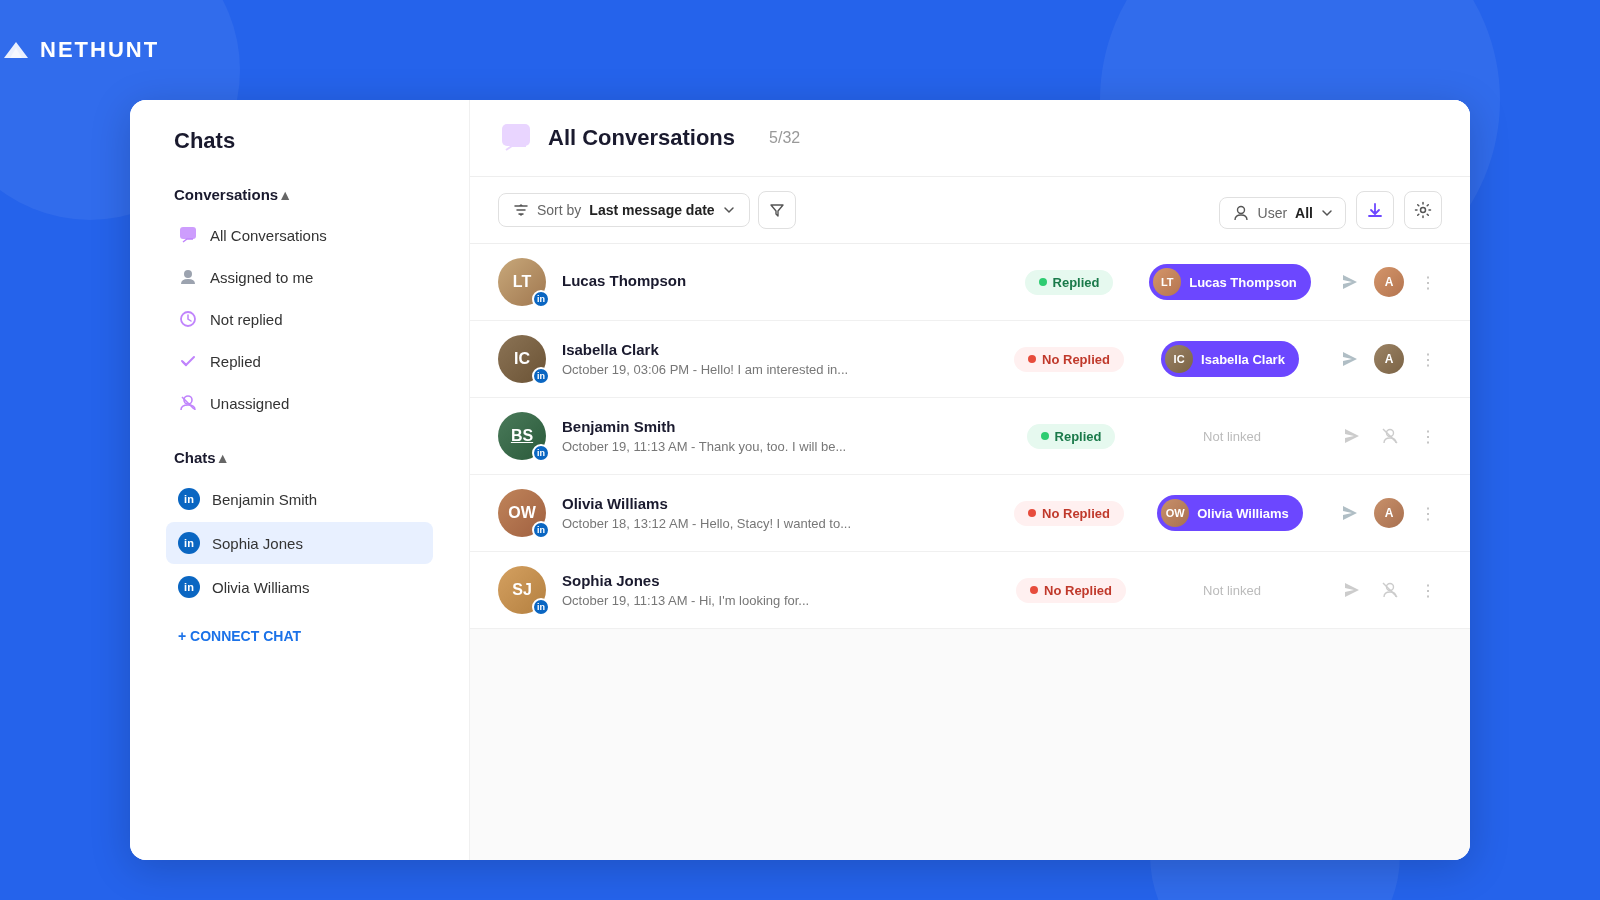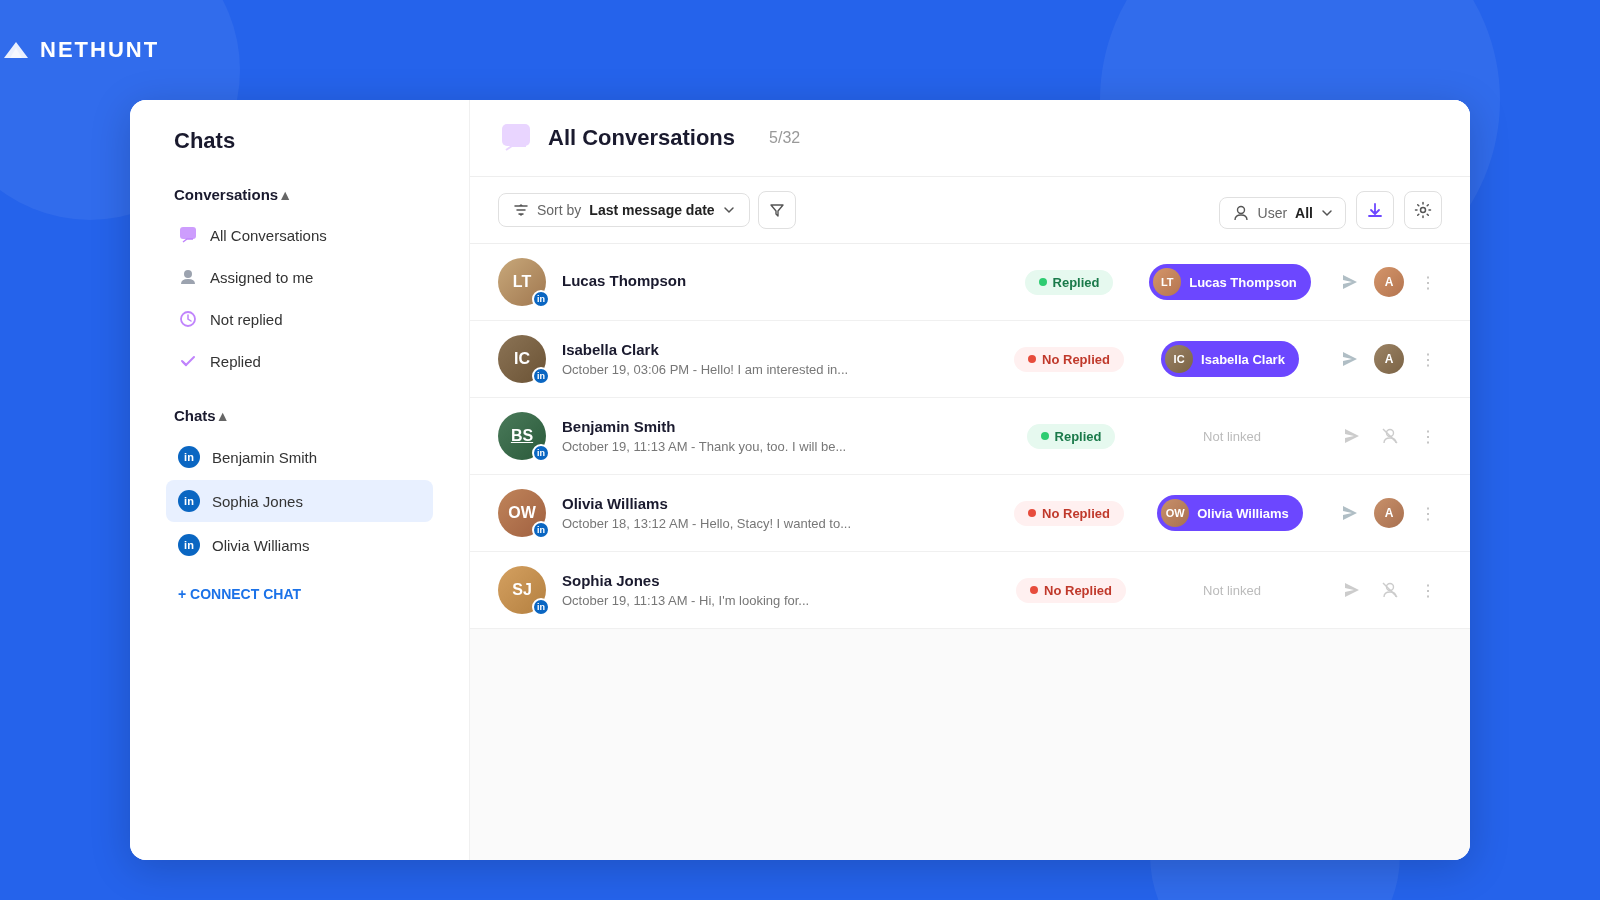--- a/index.html
+++ b/index.html
@@ -537,20 +537,30 @@
       <span class="nav-item-label">Not replied</span>
     </div>
     <div class="nav-item">
       <span class="nav-icon">
         <svg width="18" height="18" viewBox="0 0 18 18" fill="none">
           <polyline points="3,9 7,13 15,5" stroke="#c084fc" stroke-width="2" stroke-linecap="round" fill="none"></polyline>
           <polyline points="7,13 4,10" stroke="#c084fc" stroke-width="2" stroke-linecap="round" fill="none"></polyline>
         </svg>
       </span>
       <span class="nav-item-label">Replied</span>
+    </div>
+    <div class="nav-item">
+      <span class="nav-icon">
+        <svg width="18" height="18" viewBox="0 0 18 18" fill="none">
+          <circle cx="9" cy="6" r="4" stroke="#c084fc" stroke-width="1.6" fill="none"></circle>
+          <path d="M2 16 Q2 11 9 11 Q16 11 16 16" stroke="#c084fc" stroke-width="1.6" fill="none"></path>
+          <line x1="3" y1="3" x2="15" y2="15" stroke="#c084fc" stroke-width="1.6"></line>
+        </svg>
+      </span>
+      <span class="nav-item-label">Unassigned</span>
     </div>
 
     <div class="section-divider"></div>
 
     <div class="section-header">
       <span class="section-header-label">Chats</span>
       <span class="chevron-icon">▲</span>
     </div>
 
     <div class="chat-item">

